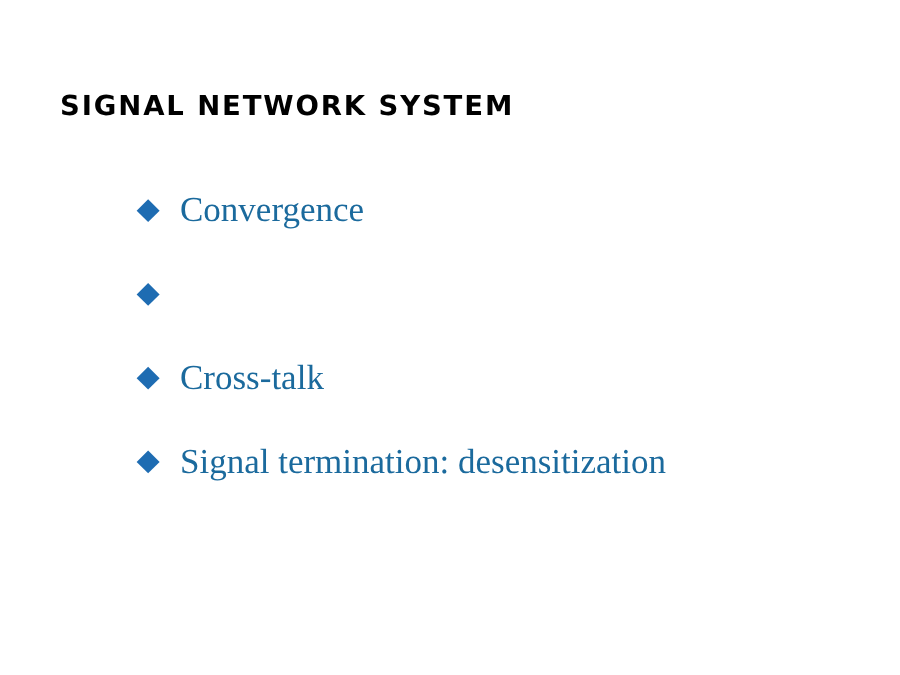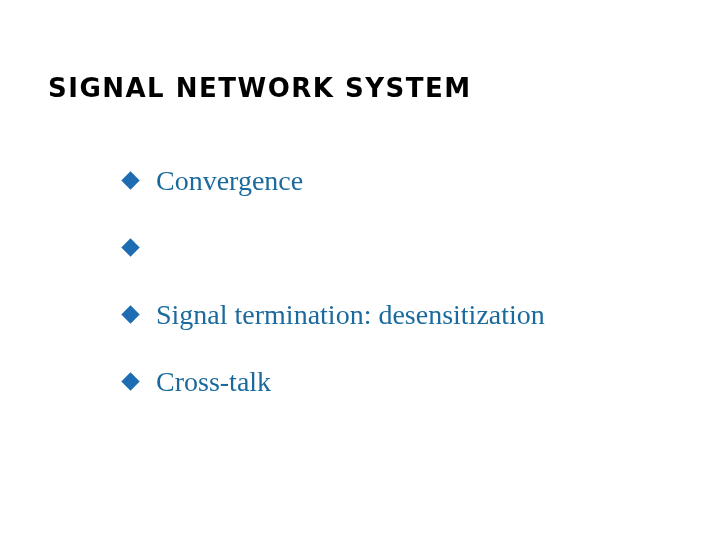--- a/index.html
+++ b/index.html
@@ -18,31 +18,31 @@
     position: absolute;
     inset: 0;
     background: #ffffff;
   }
   .slide-title {
     position: absolute;
     left: 48px;
     top: 53px;
     font-family: "DejaVu Sans", "Liberation Sans", sans-serif;
     font-weight: bold;
-    font-size: 26px;
+    font-size: 22px;
     line-height: 36px;
     letter-spacing: 1.5px;
     color: #000000;
     white-space: nowrap;
   }
   .bullet-list {
     position: absolute;
     left: 108px;
     top: 131px;
-    margin: 16px;
+    margin: 4px;
     padding: 0;
     list-style: none;
   }
   .bullet-row {
     height: 67px;
     display: flex;
     align-items: center;
   }
   .diamond {
     width: 13px;
@@ -72,23 +72,23 @@
       <span class="diamond"></span>
       <span class="bullet-text">Convergence</span>
     </li>
 
     <li class="bullet-row">
       <span class="diamond"></span>
     </li>
 
     <li class="bullet-row">
       <span class="diamond"></span>
-      <span class="bullet-text">Signal termination: desensitization</span>
+      <span class="bullet-text">Cross-talk</span>
     </li>
 
     <li class="bullet-row">
       <span class="diamond"></span>
-      <span class="bullet-text">Cross-talk</span>
+      <span class="bullet-text">Signal termination: desensitization</span>
     </li>
 
   </ul>
 
 </div>
 
 </body></html>

